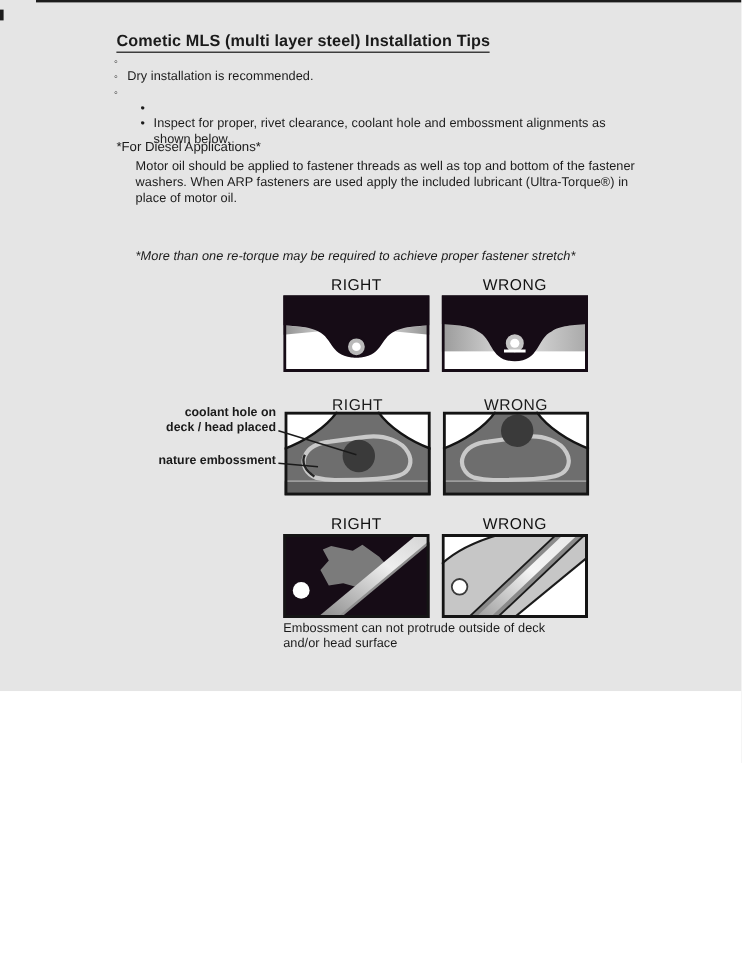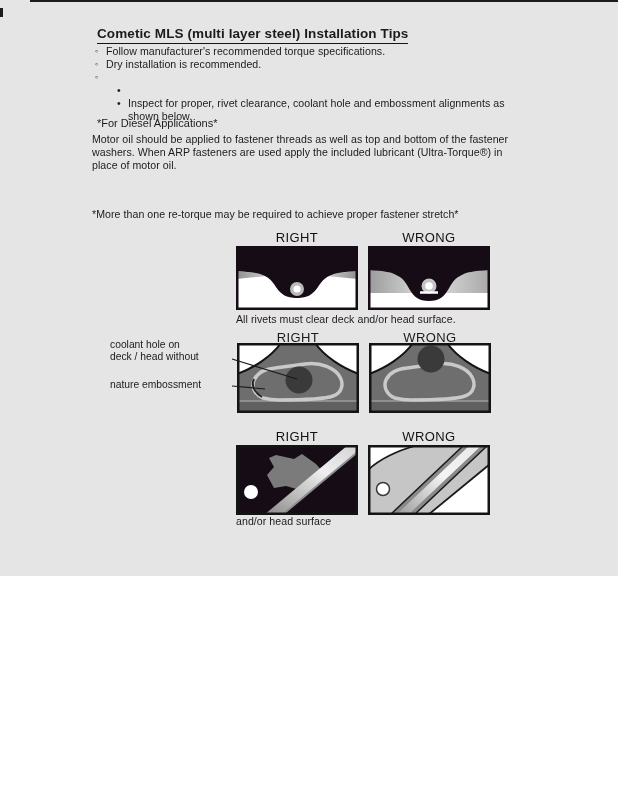--- a/index.html
+++ b/index.html
@@ -16,33 +16,33 @@
 
   .bullets { position:absolute; left:95px; top:45px; width:440px; }
   .b-row { display:flex; }
   .b-row.sub { margin-left:22px; }
   .b-marker { flex:0 0 11px; line-height:13px; text-align:left; }
   .b-marker.lvl1 { font-size:9px; }
   .b-marker.lvl2 { font-size:10.5px; }
   .b-text { white-space:pre-wrap; }
 
   .diesel-head { position:absolute; left:97px; top:117px; font-size:11px; font-weight:normal; }
-  .para { position:absolute; left:92px; width:430px; white-space:pre-wrap; }
+  .para { position:absolute; left:113px; width:430px; white-space:pre-wrap; }
 
   .figure { position:absolute; width:256px; }
   .fig-head { display:flex; gap:10px; }
   .fig-head span { width:122px; text-align:center; font-size:13px; letter-spacing:0.4px; color:#111; }
   .fig-panels { display:flex; gap:10px; margin-top:1px; }
   .fig-panels svg { display:block; }
   .fig-caption { margin-top:3px; font-size:10.6px; line-height:12px; letter-spacing:0.05px; }
 
   .fig2-wrap { position:absolute; left:110px; top:330px; width:392px; height:104px; }
   .fig2-wrap .fhead { position:absolute; width:122px; text-align:center; font-size:13px; letter-spacing:0.4px; top:0; }
   .fig2-wrap .panel { position:absolute; top:13px; }
-  .fig2-label { position:absolute; left:0; width:120px; text-align:left; font-size:10.3px; line-height:12px; }
+  .fig2-label { position:absolute; left:0; width:120px; text-align:right; font-size:10.3px; line-height:12px;font-weight:bold; }
   .fig2-caption { position:absolute; left:127px; top:89px; font-size:10.6px; letter-spacing:0.05px; }
   .leader-overlay { position:absolute; left:0; top:0; pointer-events:none; }
 
   .disc { position:absolute; left:105px; top:576px; width:414px; font-size:6.4px; line-height:7.5px; color:#222; }
   .disc .dh { font-weight:bold; margin-bottom:6px; }
   .disc p { white-space:pre-wrap; margin-bottom:7px; }
   .disc p.tight { margin-bottom:0; }
 
   .doc-code { position:absolute; left:383px; top:787px; font-size:17px; letter-spacing:0.4px; color:#1f1f1f; }
 </style>
@@ -52,41 +52,40 @@
 <div id="page">
 
   <div class="artifact" style="left:30px; top:0; width:588px; height:1.5px;"></div>
   <div class="artifact" style="left:0; top:8px; width:3px; height:9px;"></div>
 
   <div class="doc-title">Cometic MLS (multi layer steel) Installation Tips</div>
 
   <div class="bullets body-text">
     <div class="b-row">
       <span class="b-marker lvl1">◦</span>
-      <span class="b-text">Follow manufacturer's recommended torque specifications.</span>
     </div>
     <div class="b-row">
       <span class="b-marker lvl1">◦</span>
       <span class="b-text">Dry installation is recommended.</span>
     </div>
     <div class="b-row">
       <span class="b-marker lvl1">◦</span>
     </div>
     <div class="b-row sub">
       <span class="b-marker lvl2">•</span>
     </div>
     <div class="b-row sub">
       <span class="b-marker lvl2">•</span>
       <span class="b-text">Inspect for proper, rivet clearance, coolant hole and embossment alignments as shown below.</span>
     </div>
   </div>
 
   <div class="diesel-head">*For Diesel Applications*</div>
   <div class="para body-text" style="top:133px;">Motor oil should be applied to fastener threads as well as top and bottom of the fastener washers. When ARP fasteners are used apply the included lubricant (Ultra-Torque®) in place of motor oil.</div>
-  <div class="para body-text" style="top:208px;">*More than one re-torque may be required to achieve proper fastener stretch*</div>
+  <div class="para body-text" style="top:208px;font-style:italic;">*More than one re-torque may be required to achieve proper fastener stretch*</div>
 
   <div class="figure" style="left:236px; top:230px;">
     <div class="fig-head">
       <span>RIGHT</span>
       <span>WRONG</span>
     </div>
     <div class="fig-panels">
       <svg width="122" height="64" viewBox="0 0 122 64">
         <defs>
           <linearGradient id="f1a" x1="0" y1="0" x2="1" y2="0">
@@ -117,30 +116,29 @@
         <rect width="122" height="64" fill="#ffffff"></rect>
         <rect x="0" y="24" width="122" height="23" fill="url(#f1c)"></rect>
         <rect x="0" y="47" width="122" height="17" fill="#ffffff"></rect>
         <path d="M0,0 H122 V24 C105,25 98,26 92,30 C79,36 82,55 61,55 C40,55 43,36 30,30 C24,26 17,25 0,24 Z" fill="#160c16"></path>
         <circle cx="61" cy="40" r="8.5" fill="#c4c4c4" stroke="#160c16" stroke-width="2"></circle>
         <circle cx="61" cy="40" r="3.8" fill="#ffffff"></circle>
         <line x1="52" y1="46.5" x2="70" y2="46.5" stroke="#ffffff" stroke-width="2.5"></line>
         <rect x="1.25" y="1.25" width="119.5" height="61.5" fill="none" stroke="#160c16" stroke-width="2.5"></rect>
       </svg>
     </div>
-    <div class="fig-caption">All rivets must clear deck and/or head surface.</div>
   </div>
 
   <div class="fig2-wrap">
     <div class="fhead" style="left:127px;">RIGHT</div>
     <div class="fhead" style="left:259px;">WRONG</div>
 
     <div class="fig2-label" style="top:9px;">
       <div>coolant hole on</div>
-      <div>deck / head without</div>
+      <div>deck / head placed</div>
     </div>
     <div class="fig2-label" style="top:49px;">nature embossment</div>
 
     <svg class="panel" style="left:127px;" width="122" height="70" viewBox="0 0 122 70">
       <rect width="122" height="70" fill="#6e6e6e"></rect>
       <rect y="58" width="122" height="12" fill="#606060"></rect>
       <line x1="0" y1="58" x2="122" y2="58" stroke="#9c9c9c" stroke-width="1.5"></line>
       <path d="M0,0 H44 C35,13 17,25 0,31 Z" fill="#ffffff"></path>
       <path d="M44,0 C35,13 17,25 0,31" fill="none" stroke="#141414" stroke-width="2"></path>
       <path d="M122,0 H78 C87,13 105,25 122,31 Z" fill="#ffffff"></path>
@@ -207,20 +205,21 @@
         <polygon points="60,70 122,19 122,70" fill="#ffffff"></polygon>
         <line x1="60" y1="70" x2="122" y2="19" stroke="#1a1a1a" stroke-width="1.8"></line>
         <polygon points="22,70 96,0 120,0 46,70" fill="#8a8a8a"></polygon>
         <polygon points="28,70 102,0 114,0 40,70" fill="url(#f3b)"></polygon>
         <line x1="22" y1="70" x2="96" y2="0" stroke="#1a1a1a" stroke-width="1.5"></line>
         <line x1="46" y1="70" x2="120" y2="0" stroke="#1a1a1a" stroke-width="1.5"></line>
         <circle cx="15" cy="44" r="6.5" fill="#ffffff" stroke="#3a3a3a" stroke-width="1.5"></circle>
         <rect x="1.25" y="1.25" width="119.5" height="67.5" fill="none" stroke="#141414" stroke-width="2.5"></rect>
       </svg>
     </div>
+    <div class="fig-caption">Embossment can not protrude outside of deck</div>
     <div class="fig-caption" style="margin-top:0;">and/or head surface</div>
   </div>
 
   <div class="disc">
     <div class="dh">Warranty Disclaimer*</div>
     <p>Due to the nature of performance applications, the parts in this catalog are sold without any express warranty or any implied warranty of merchantability or fitness for a particular purpose.  Cometic Gasket Inc., shall not, under any circumstances, be liable for any special, incidental or consequential damages, including, person, party or property, but not limited to, damage, or loss of property or equipment, loss of profits or revenue, cost of purchased or replacement goods, or claims of customers of the purchase, which may arise and/or result from sale, installation or use of these parts.  Installation of these parts could adversely affect the motor manufacturers warranty coverage.</p>
     <p class="tight">VENUE-The agreed upon venue, in the event of dispute whatsoever between the parties, whether instituted by either party, including, but not limited to, contract terms, payment terms, delivery, type, defects, sufficiency of product, shall be the Court of Common Pleas, Lake County, Ohio or the Painesville Municipal Court, Lake County, Ohio, depending on the amount in controversy.</p>
     <p>This agreement shall be governed by and construed under the laws of the State of Ohio.</p>
     <p>All prices and terms are subject to change without notice.</p>
     <p>Terms COD- Secured with a completed dealer/jobber application on File, COD-Company check with a current credit card number on file.  Open accounts may be established by well rated firms.  A credit application is available upon request.  Open accounts are due payable Net 30 days from date of invoice.  No statement will be sent.  If an account becomes 60 or more days past due, it is subject to being placed on credit hold.  No orders will be shipped or new orders accepted until past due balance is paid.  If an account becomes 90 or more days past due, it is subject to being placed for collections.  All costs of collection are the responsibility of the customer, including attorney fees, court costs, and other expenses of litigation.</p>

